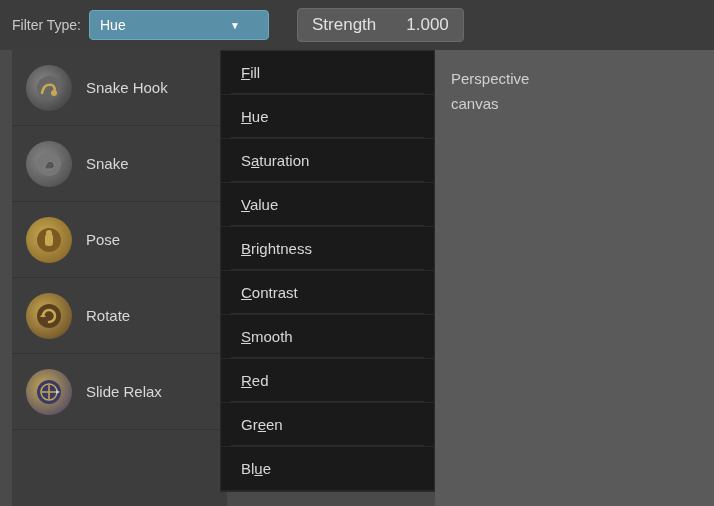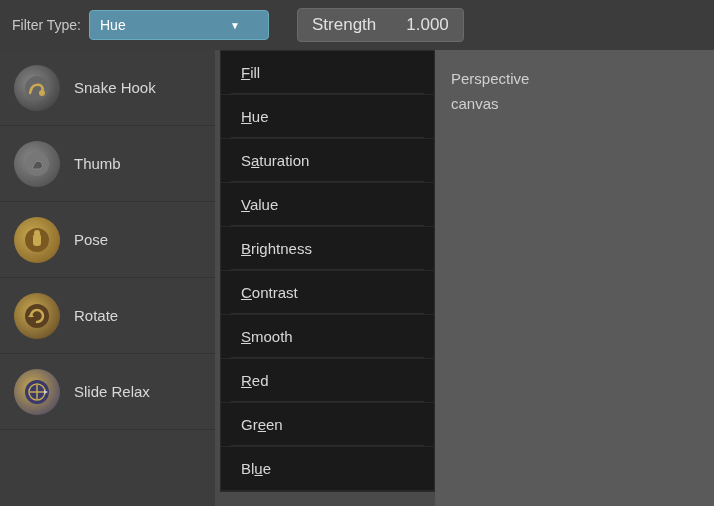--- a/index.html
+++ b/index.html
@@ -62,21 +62,21 @@
       padding: 6px 14px;
       display: flex;
       align-items: center;
       gap: 30px;
       margin-left: 20px;
     }
 
     
     .sidebar {
       position: absolute;
-      left: 0;
+      left: 12px;
       top: 50px;
       width: 215px;
       height: 456px;
       background: #3d3d3d;
     }
 
     .sidebar-item {
       display: flex;
       align-items: center;
       height: 76px;
@@ -199,21 +199,21 @@
     <span class="sidebar-item-label">Snake Hook</span>
   </div>
 
   <div class="sidebar-item">
     <div class="icon-circle icon-thumb">
       <svg width="30" height="30" viewBox="0 0 30 30">
         <ellipse cx="15" cy="15" rx="12" ry="12" fill="#777"></ellipse>
         <path d="M10 20 Q14 8 20 14 Q22 18 18 20 Z" fill="#555" stroke="#888" stroke-width="1"></path>
       </svg>
     </div>
-    <span class="sidebar-item-label">Thumb</span>
+    <span class="sidebar-item-label">Snake</span>
   </div>
 
   <div class="sidebar-item">
     <div class="icon-circle icon-pose">
       <svg width="30" height="30" viewBox="0 0 30 30">
         <ellipse cx="15" cy="15" rx="12" ry="12" fill="#7a5a20"></ellipse>
         <rect x="11" y="9" width="8" height="12" rx="3" fill="#c8a850"></rect>
         <circle cx="15" cy="8" r="3" fill="#c8a850"></circle>
       </svg>
     </div>

